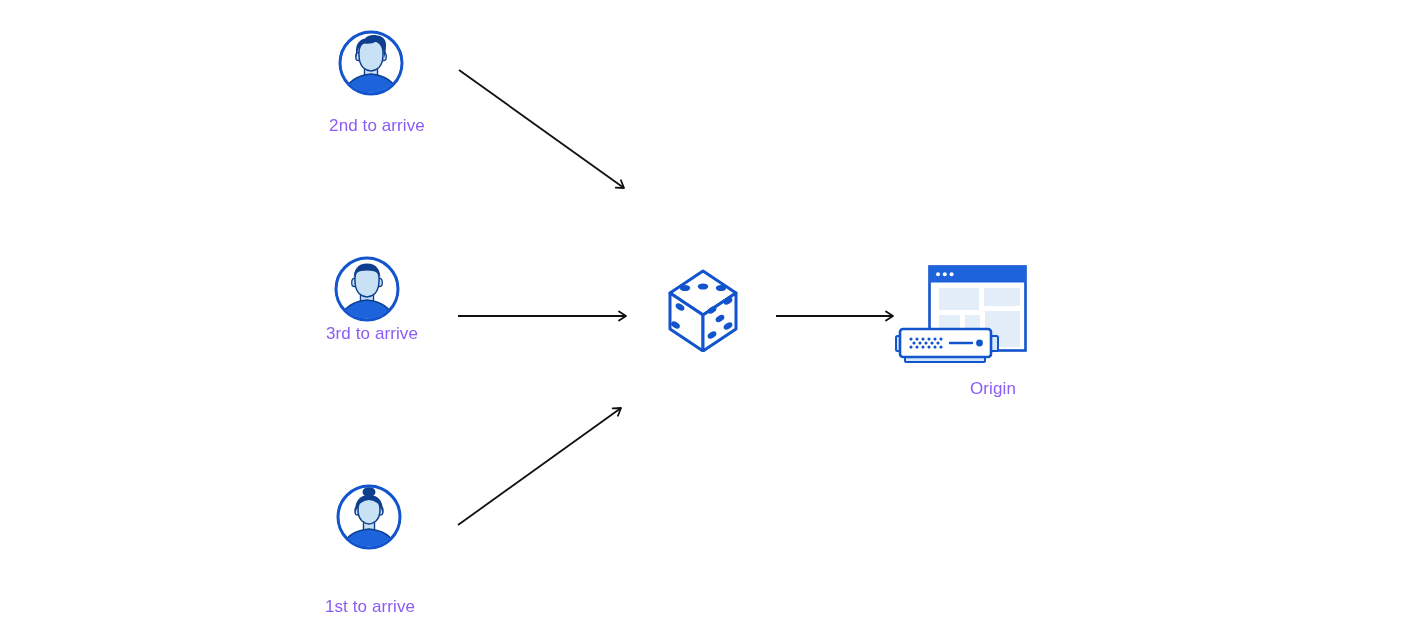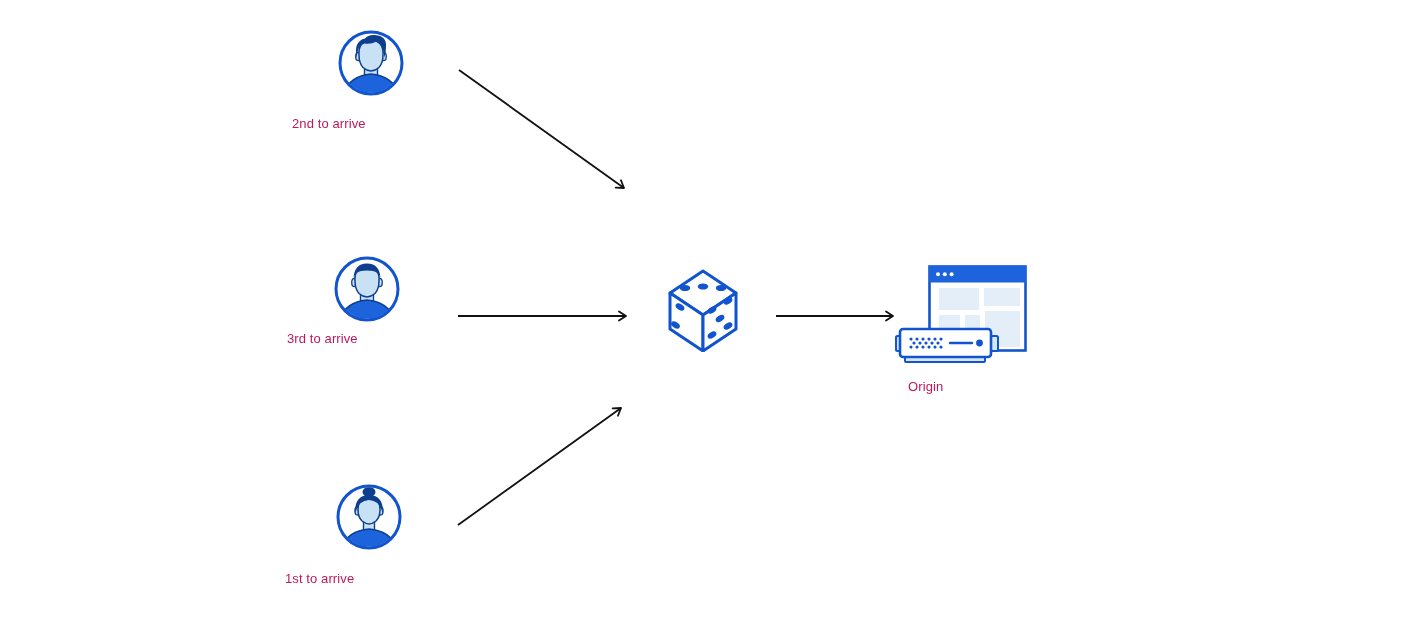--- a/index.html
+++ b/index.html
@@ -3,22 +3,22 @@
 <meta charset="utf-8">
 <style>
   html,body{margin:0;padding:0;}
   body{
     width:1405px;height:633px;position:relative;overflow:hidden;
     background:#ffffff;
     font-family:"Liberation Sans","DejaVu Sans",sans-serif;
   }
   .abs{position:absolute;}
   .node-label{
-    position:absolute;width:170px;
-    font-size:13px;color:#be185d;letter-spacing:0.1px;
+    position:absolute;width:170px;text-align:center;
+    font-size:17px;color:#8b5cf6;letter-spacing:0.1px;
   }
   svg{display:block;}
 </style>
 </head>
 <body>
 
 <div>
 
   <svg class="abs" style="left:0;top:0" width="1405" height="633" viewBox="0 0 1405 633">
     <defs>
@@ -60,40 +60,40 @@
     <circle cx="33" cy="33" r="31" fill="#ffffff" stroke="#1254cd" stroke-width="3"></circle>
     <g clip-path="url(#c2)">
       <rect x="26.5" y="33" width="13" height="12" fill="#c8e1f5" stroke="#0d3f8e" stroke-width="1.4"></rect>
       <path d="M5,66 Q10,46 33,44 Q56,46 61,66 Z" fill="#1d63dc" stroke="#0d3f8e" stroke-width="1.6"></path>
       <ellipse cx="20.5" cy="26.5" rx="2.8" ry="4.2" fill="#c8e1f5" stroke="#0d3f8e" stroke-width="1.3"></ellipse>
       <ellipse cx="45.5" cy="26.5" rx="2.8" ry="4.2" fill="#c8e1f5" stroke="#0d3f8e" stroke-width="1.3"></ellipse>
       <path d="M21,25 Q20,11 33,10 Q46,11 45,25 Q45,33 41,37.5 Q37,41 33,41 Q29,41 25,37.5 Q21,33 21,25 Z" fill="#c8e1f5" stroke="#0d3f8e" stroke-width="1.5"></path>
       <path d="M19.5,24 Q19.5,7.5 33,7.5 Q46.5,7.5 46.5,24 Q46.5,14.5 33,14.5 Q19.5,14.5 19.5,24 Z" fill="#0d3f8e"></path>
     </g>
   </svg>
-  <div class="node-label" style="left:287px;top:331px">3rd to arrive</div>
+  <div class="node-label" style="left:287px;top:324px">3rd to arrive</div>
 
   <svg class="abs" style="left:336px;top:484px" width="66" height="66" viewBox="0 0 66 66">
     <defs>
         <clipPath id="c3">
           <circle cx="33" cy="33" r="29.8"></circle>
         </clipPath>
       </defs>
     <circle cx="33" cy="33" r="31" fill="#ffffff" stroke="#1254cd" stroke-width="3"></circle>
     <g clip-path="url(#c3)">
       <rect x="27.5" y="32" width="11" height="14" fill="#c8e1f5" stroke="#0d3f8e" stroke-width="1.4"></rect>
       <path d="M5,66 Q10,47 33,45 Q56,47 61,66 Z" fill="#1d63dc" stroke="#0d3f8e" stroke-width="1.6"></path>
       <ellipse cx="33" cy="8" rx="6.5" ry="5" fill="#0d3f8e"></ellipse>
       <ellipse cx="21.5" cy="27" rx="2.6" ry="4" fill="#c8e1f5" stroke="#0d3f8e" stroke-width="1.3"></ellipse>
       <ellipse cx="44.5" cy="27" rx="2.6" ry="4" fill="#c8e1f5" stroke="#0d3f8e" stroke-width="1.3"></ellipse>
       <path d="M22,26 Q22,12.5 33,12 Q44,12.5 44,26 Q44,33 40,37 Q36,40 33,40 Q30,40 26,37 Q22,33 22,26 Z" fill="#c8e1f5" stroke="#0d3f8e" stroke-width="1.5"></path>
       <path d="M19.5,32 Q17,11.5 33,11 Q49,11.5 46.5,32 Q46,17 33,16 Q20,17 19.5,32 Z" fill="#0d3f8e"></path>
     </g>
   </svg>
-  <div class="node-label" style="left:285px;top:571px">1st to arrive</div>
+  <div class="node-label" style="left:285px;top:597px">1st to arrive</div>
 
   <svg class="abs" style="left:667px;top:268px" width="72" height="84" viewBox="0 0 72 84">
     <g stroke="#1254cd" stroke-width="3" stroke-linejoin="round" fill="#ffffff">
       <path d="M36,3 L69,25 L36,47 L3,25 Z"></path>
       <path d="M3,25 L36,47 L36,83 L3,61 Z"></path>
       <path d="M69,25 L36,47 L36,83 L69,61 Z"></path>
     </g>
     <g fill="#1254cd">
       <ellipse cx="18" cy="20" rx="5.2" ry="3.1"></ellipse>
       <ellipse cx="36" cy="18.5" rx="5.2" ry="3.1"></ellipse>

